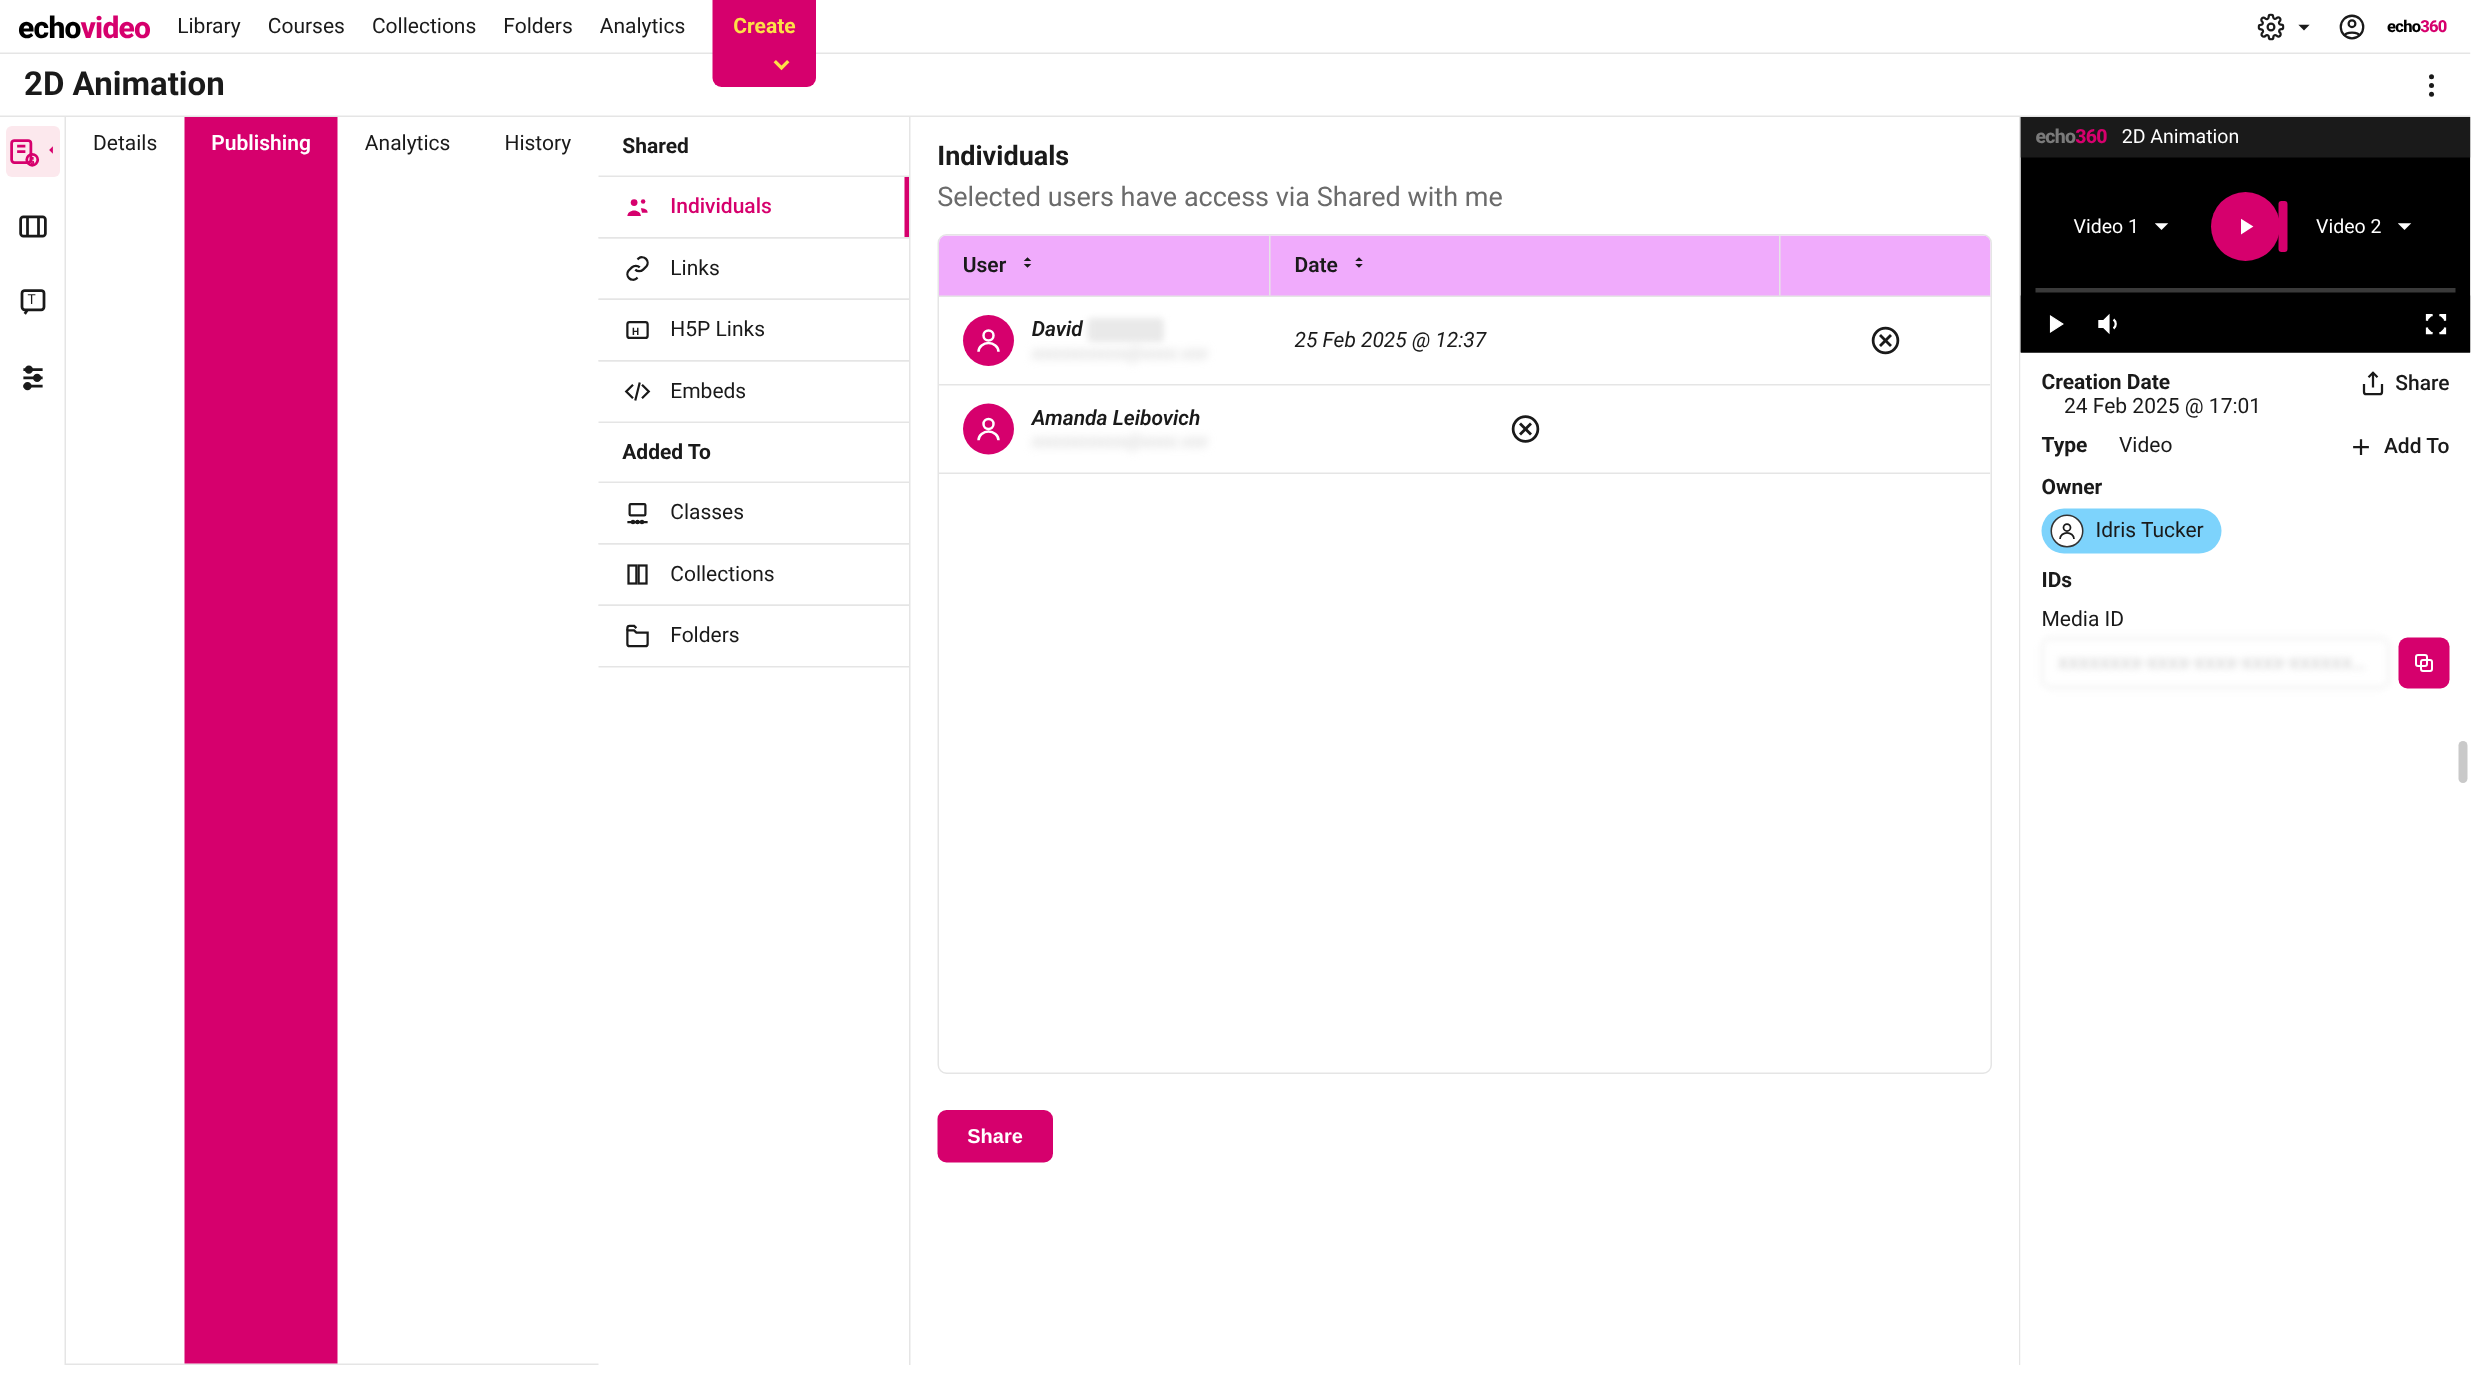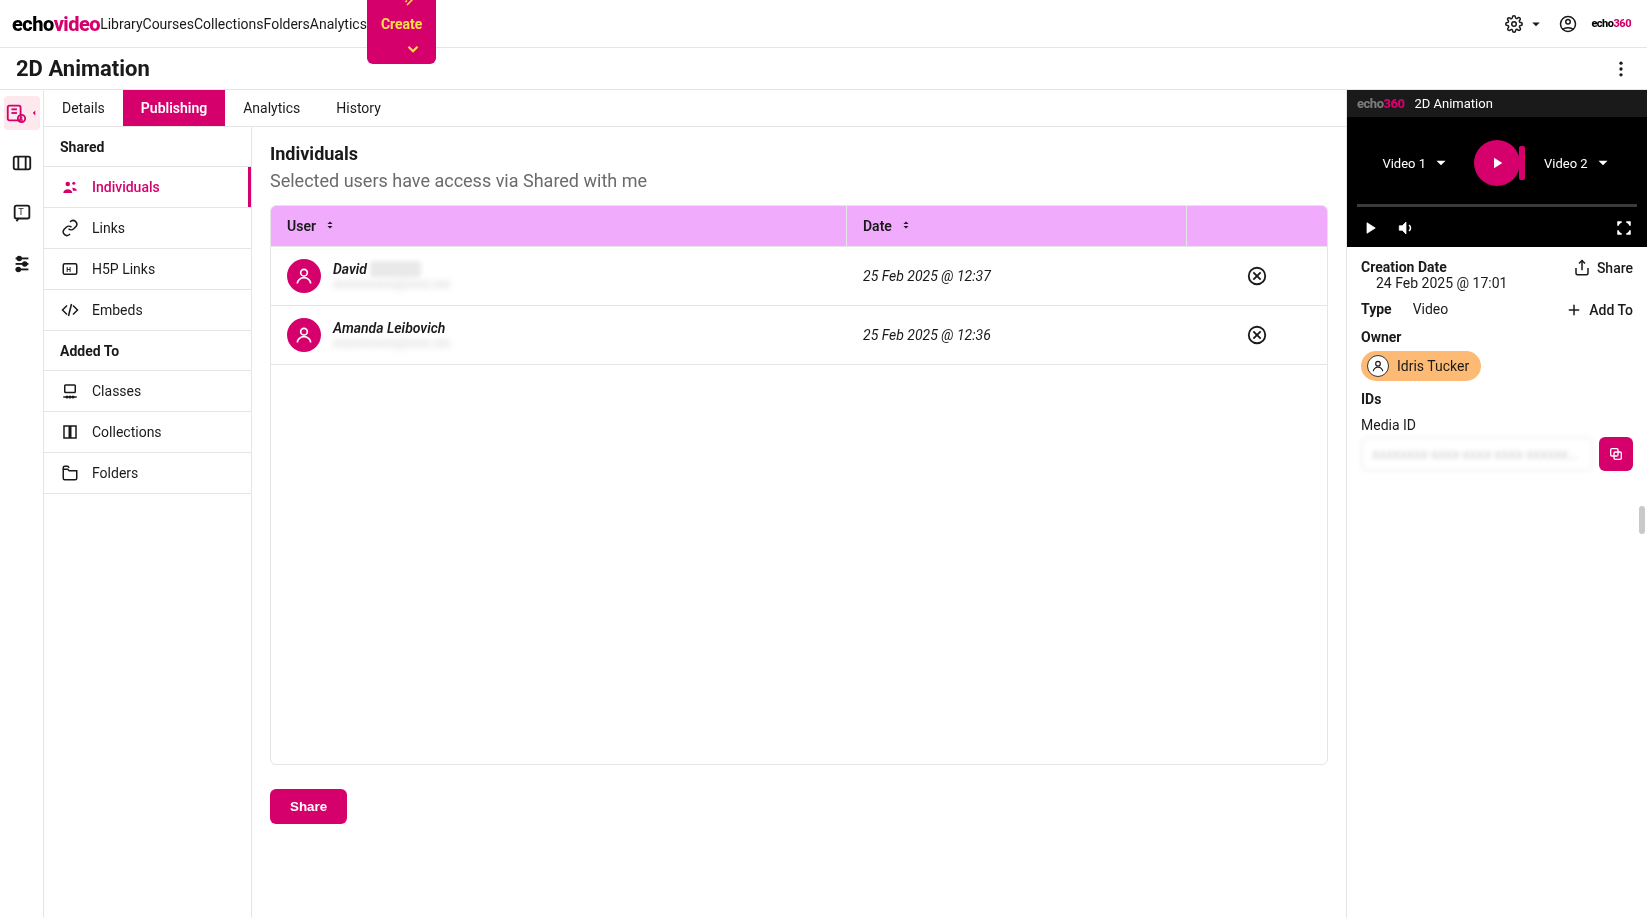--- a/index.html
+++ b/index.html
@@ -16,23 +16,24 @@
     margin: 0;
     font-family: -apple-system, BlinkMacSystemFont, "Segoe UI", Roboto, Helvetica, Arial, sans-serif;
     color: var(--text);
     font-size: 14px;
     background: #fff;
   }
 
   
   .topnav {
     display: flex; align-items: center;
-    height: 48px;
+    height: 36px;
     border-bottom: 1px solid var(--border);
     padding: 0 16px 0 12px;
+    gap: 18px;
   }
   .logo { font-weight: 800; font-size: 20px; letter-spacing: -.5px; }
   .logo .a { color: #000; }
   .logo .b { color: var(--brand); }
   .topnav .navlink { color: var(--text); cursor: pointer; }
   .create-btn {
     display: flex; align-items: flex-end; gap: 8px;
     background: var(--brand); color: #fde047; border-radius: 6px;
     padding: 6px 14px; font-weight: 700; cursor: pointer; flex-direction: column;
   }
@@ -135,21 +136,21 @@
 
   
 
   .content-columns {
     display:grid;
     grid-template-columns: 44px 1fr 300px;
     height: calc(918px - 40px - 46px);
     border-top: 0;
   }
   .middle {
-    display:flex; flex-direction:column; border-right: 1px solid var(--border);
+    display:flex; border-right: 1px solid var(--border);
   }
   .middle-top-tabs { border-bottom: 1px solid var(--border); display:flex;}
   .middle-body { display:grid; grid-template-columns: 208px 1fr; flex:1; min-height:0;}
   .middle-body .col-subnav { border-right: 1px solid var(--border);}
   .middle-body .col-main { overflow:auto; }
 
   
   .detail {
     display:flex; flex-direction:column;
     border-left: 0;
@@ -193,21 +194,21 @@
 
   .meta { padding: 12px 14px; display:flex; flex-direction:column; gap:10px; }
   .meta-row { display:flex; justify-content:space-between; align-items:flex-start;}
   .meta-label { font-weight:700; }
   .meta-val { color: var(--text); margin-left: 15px; }
   .meta-inline { display:flex; gap:6px; align-items:center;}
   .meta-action { display:flex; align-items:center; gap:6px; cursor:pointer; font-weight:500;}
   .meta-action svg { width:18px; height:18px;}
   .owner-chip {
     display:inline-flex; align-items:center; gap:8px;
-    background:#fdba74; border-radius: 16px; padding:4px 12px 4px 6px;
+    background:#7dd3fc; border-radius: 16px; padding:4px 12px 4px 6px;
     width: fit-content;
     justify-content: center;
   }
   .owner-chip .ava { width:22px; height:22px; border-radius:50%; border:1.5px solid #333; display:flex; align-items:center; justify-content:center; background:#fff;}
   .owner-chip .ava svg { width:14px; height:14px;}
   .id-field { display:flex; gap:6px; }
   .id-input {
     flex:1; border:1px solid var(--border); border-radius:6px; padding:8px 10px;
     color:#cfcfcf; overflow:hidden; text-overflow:ellipsis; white-space:nowrap;
     filter: blur(2px); user-select:none;
@@ -452,21 +453,20 @@
                     <svg viewBox="0 0 24 24" fill="none" stroke="currentColor" stroke-width="2">
                         <circle cx="12" cy="8" r="4"></circle>
                         <path d="M4 21c0-4 4-7 8-7s8 3 8 7"></path>
                       </svg>
                   </div>
                   <div>
                     <div><span class="user-name">Amanda Leibovich</span></div>
                     <div class="user-email">xxxxxxxxxxx@xxxx.xxx</div>
                   </div>
                 </div>
-                <div class="cell">25 Feb 2025 @ 12:36</div>
                 <div class="cell remove-btn">
                   <svg viewBox="0 0 24 24" fill="none" stroke="currentColor" stroke-width="2">
                       <circle cx="12" cy="12" r="9"></circle>
                       <line x1="8" y1="8" x2="16" y2="16"></line>
                       <line x1="16" y1="8" x2="8" y2="16"></line>
                     </svg>
                 </div>
               </div>
             </div>
           </div>

